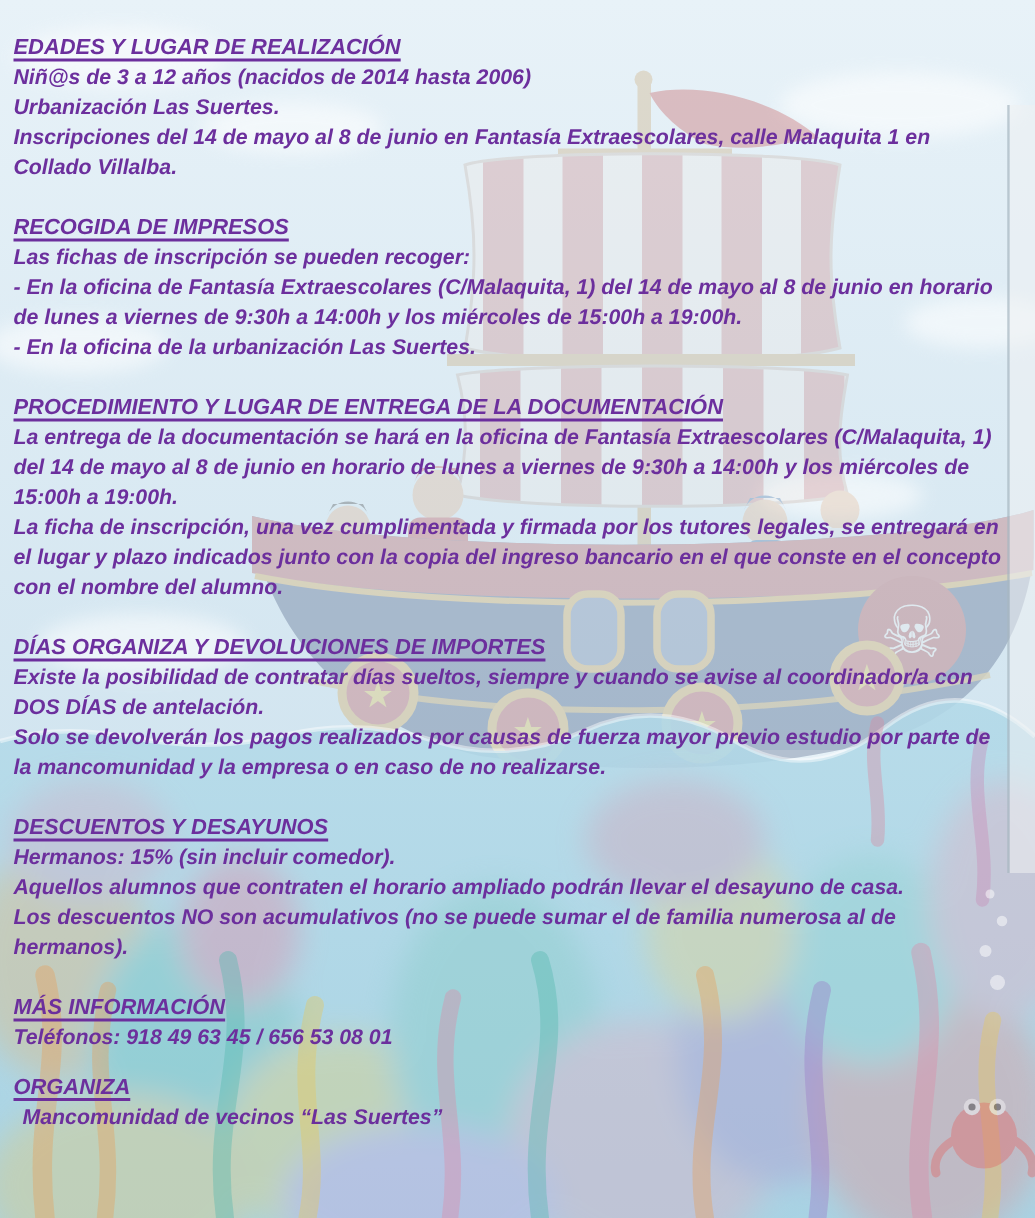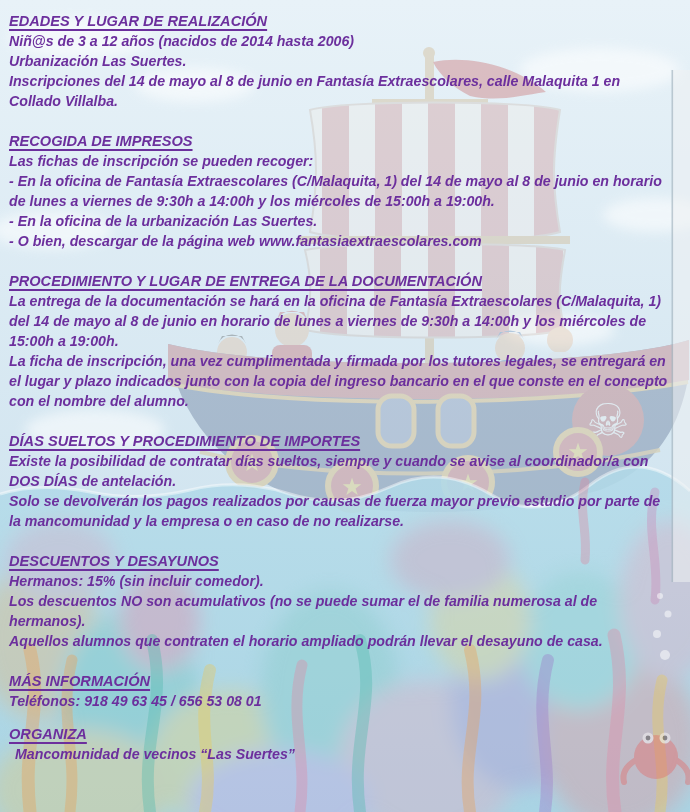--- a/index.html
+++ b/index.html
@@ -3,21 +3,21 @@
 <meta charset="utf-8">
 <style>
   html,body{margin:0;padding:0;}
   body{width:690px;height:812px;overflow:hidden;background:#e6f1f7;}
   .page{
     position:relative;width:690px;height:812px;overflow:hidden;
     font-family:"Liberation Sans","DejaVu Sans",sans-serif;
   }
   .bg{position:absolute;left:0;top:0;width:690px;height:812px;z-index:0;}
   .content{
-    position:absolute;left:0;top:4px;width:690px;height:724px;z-index:1;
+    position:absolute;left:0;top:15px;width:690px;height:724px;z-index:1;
     padding:7px 16px 0 9px;box-sizing:border-box;
     color:var(--text-color,#6c2f9d);
     font-weight:bold;font-style:italic;
     font-size:14.2px;line-height:20px;letter-spacing:0;
   }
   .section{margin:0 0 20px 0;max-width:678px;}
   .section.gap-sm{margin-bottom:13px;}
   .section.last{margin-bottom:0;}
   h2.heading{
     margin:0;padding:0;font-size:14.6px;line-height:20px;
@@ -200,40 +200,39 @@
       <p class="para">Niñ@s de 3 a 12 años (nacidos de 2014 hasta 2006)</p>
       <p class="para">Urbanización Las Suertes.</p>
       <p class="para">Inscripciones del 14 de mayo al 8 de junio en Fantasía Extraescolares, calle Malaquita 1 en Collado Villalba.</p>
     </section>
 
     <section class="section">
       <h2 class="heading">RECOGIDA DE IMPRESOS</h2>
       <p class="para">Las fichas de inscripción se pueden recoger:</p>
       <p class="para">- En la oficina de Fantasía Extraescolares (C/Malaquita, 1) del 14 de mayo al 8 de junio en horario de lunes a viernes de 9:30h a 14:00h y los miércoles de 15:00h a 19:00h.</p>
       <p class="para">- En la oficina de la urbanización Las Suertes.</p>
-      <p class="para">- O bien, descargar de la página web www.fantasiaextraescolares.com</p>
     </section>
 
     <section class="section">
       <h2 class="heading">PROCEDIMIENTO Y LUGAR DE ENTREGA DE LA DOCUMENTACIÓN</h2>
       <p class="para">La entrega de la documentación se hará en la oficina de Fantasía Extraescolares (C/Malaquita, 1) del 14 de mayo al 8 de junio en horario de lunes a viernes de 9:30h a 14:00h y los miércoles de 15:00h a 19:00h.</p>
       <p class="para">La ficha de inscripción, una vez cumplimentada y firmada por los tutores legales, se entregará en el lugar y plazo indicados junto con la copia del ingreso bancario en el que conste en el concepto con el nombre del alumno.</p>
     </section>
 
     <section class="section">
-      <h2 class="heading">DÍAS SUELTOS Y PROCEDIMIENTO DE IMPORTES</h2>
+      <h2 class="heading">DÍAS ORGANIZA Y DEVOLUCIONES DE IMPORTES</h2>
       <p class="para">Existe la posibilidad de contratar días sueltos, siempre y cuando se avise al coordinador/a con DOS DÍAS de antelación.</p>
       <p class="para">Solo se devolverán los pagos realizados por causas de fuerza mayor previo estudio por parte de la mancomunidad y la empresa o en caso de no realizarse.</p>
     </section>
 
     <section class="section">
       <h2 class="heading">DESCUENTOS Y DESAYUNOS</h2>
       <p class="para">Hermanos: 15% (sin incluir comedor).</p>
+      <p class="para">Aquellos alumnos que contraten el horario ampliado podrán llevar el desayuno de casa.</p>
       <p class="para">Los descuentos NO son acumulativos (no se puede sumar el de familia numerosa al de hermanos).</p>
-      <p class="para">Aquellos alumnos que contraten el horario ampliado podrán llevar el desayuno de casa.</p>
     </section>
 
     <section class="section gap-sm">
       <h2 class="heading">MÁS INFORMACIÓN</h2>
       <p class="para">Teléfonos: 918 49 63 45 / 656 53 08 01</p>
     </section>
 
     <section class="section last">
       <h2 class="heading">ORGANIZA</h2>
       <p class="para indent">Mancomunidad de vecinos “Las Suertes”</p>

